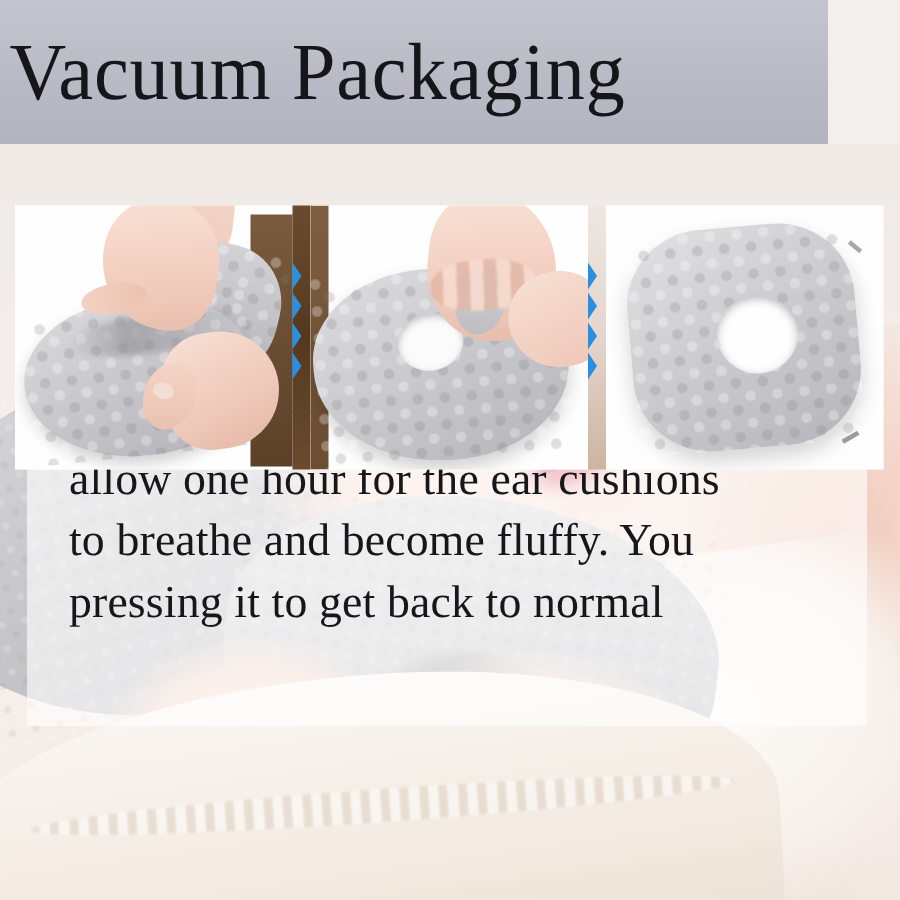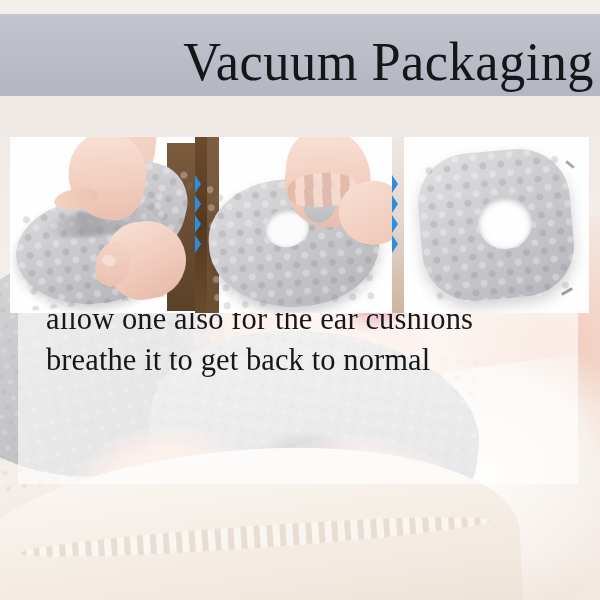--- a/index.html
+++ b/index.html
@@ -6,25 +6,24 @@
   html,body{margin:0;padding:0;}
   body{
     width:600px;height:600px;
     font-family:"Liberation Serif","DejaVu Serif",serif;
     background:#ffffff;overflow:hidden;
   }
   .page{position:relative;width:600px;height:600px;overflow:hidden;background:#f3efed;}
 
   
   .header{
-    position:absolute;left:0;top:0;width:600px;height:96px;
+    position:absolute;left:0;top:0;width:552px;height:96px;
     background:linear-gradient(180deg,#c3c6ce 0%,#b8bbc5 55%,#b2b5c0 100%);
-    display:flex;align-items:center;justify-content:flex-end;
+    display:flex;align-items:center;justify-content:flex-start;
     overflow:hidden;
-    margin-top:14px;
   }
   .header-title{
     font-family:"Liberation Serif","DejaVu Serif",serif;
     font-size:54px;line-height:1;color:#16161a;
     letter-spacing:0.5px;white-space:nowrap;
     transform:scaleX(0.97);
   }
 
   
   .photo-bg{position:absolute;left:0;top:96px;width:600px;height:504px;overflow:hidden;}
@@ -339,22 +338,23 @@
     <div class="bg-darkdonut"></div>
     <div class="bg-hand-l"></div>
     <div class="bg-hand-r"></div>
     <div class="bg-bedding"></div>
     <div class="bg-bedding-seam"></div>
   </div>
 
   <div class="text-overlay"></div>
   <div class="body-text">
     <span class="ln">After opening the package, please</span>
-    <span class="ln">allow one also for the ear cushions</span>
-    <span class="ln">breathe it to get back to normal</span>
+    <span class="ln">allow one hour for the ear cushions</span>
+    <span class="ln">to breathe and become fluffy. You</span>
+    <span class="ln">pressing it to get back to normal</span>
   </div>
 
   <div class="strip">
 
     <div class="panel p1">
       <div class="panel-inner">
         <div class="pil p1-hair"></div>
         <div class="pil p1-arm-top"></div>
         <div class="pil p1-pillow2">
             <div class="pil-tex"></div>

